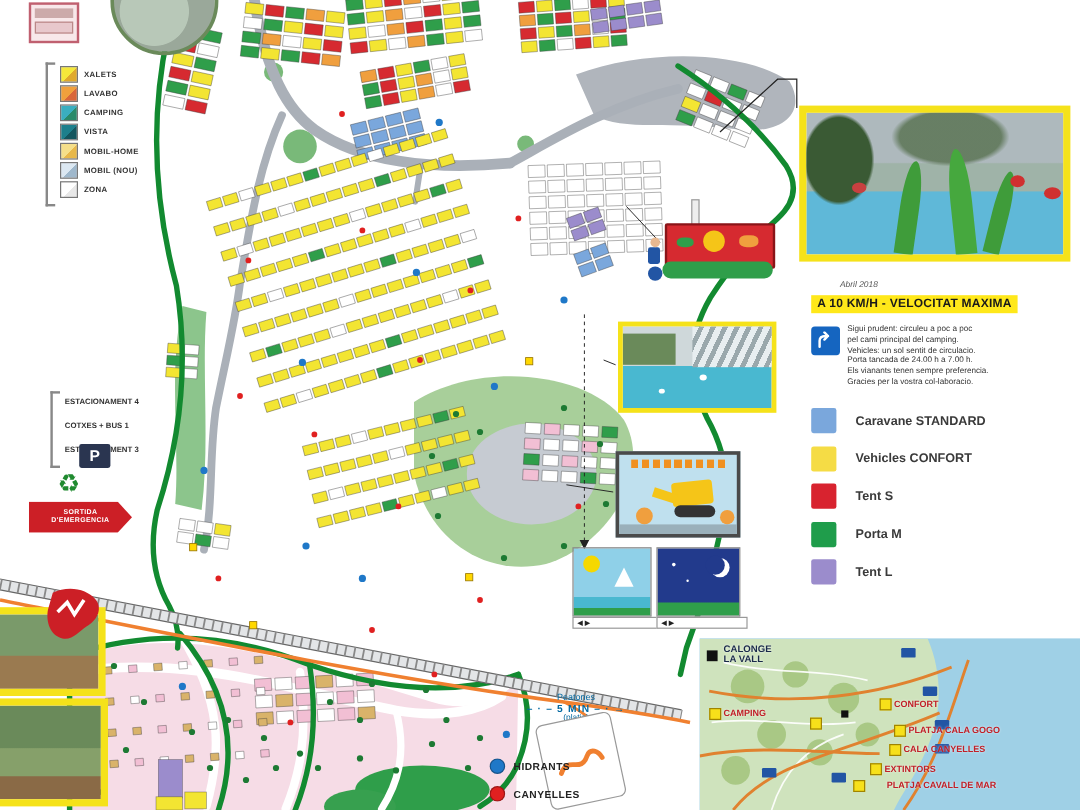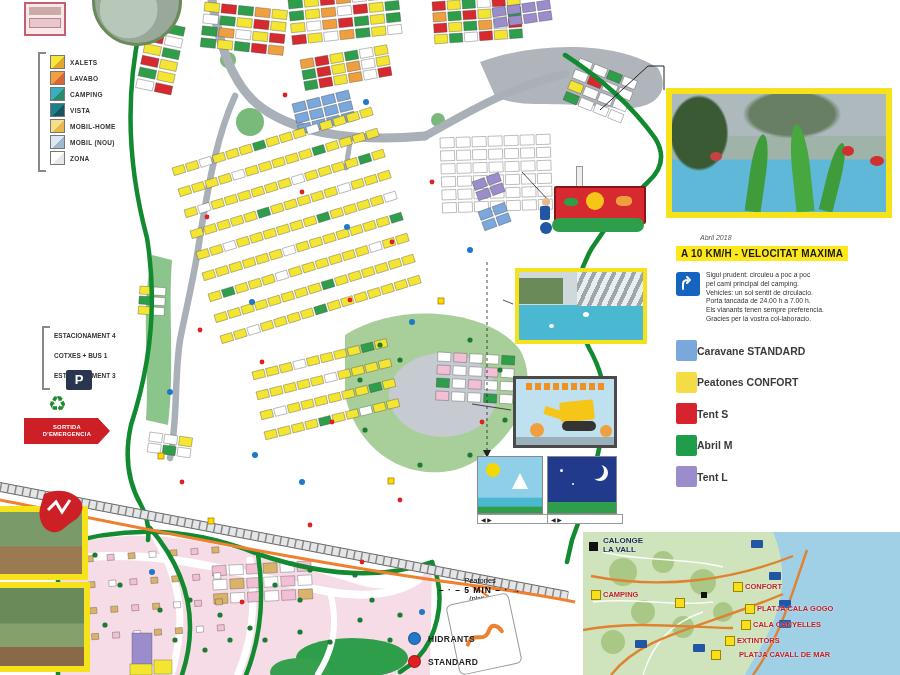--- a/index.html
+++ b/index.html
@@ -12,36 +12,36 @@
   .lleg-sw{width:13px;height:12px;border:1px solid #777;flex:0 0 auto;}
   .lleg-lb{font-size:6.5px;font-weight:bold;color:#333;letter-spacing:.3px;white-space:nowrap;}
   .bracket{border-left:2px solid #888;border-top:2px solid #888;border-bottom:2px solid #888;width:6px;}
   
   .park-row{font-size:6.5px;font-weight:bold;color:#333;height:20px;line-height:20px;white-space:nowrap;}
   
   .date-note{font-size:7px;color:#555;font-style:italic;}
   .headline{background:#ffe81a;color:#1a1a1a;font-size:10px;font-weight:bold;
             padding:2px 5px;display:inline-block;letter-spacing:.2px;white-space:nowrap;}
   .info-line{font-size:6.8px;line-height:8.8px;color:#333;}
-  .tleg-row{display:flex;align-items:center;margin-bottom:10.5px;}
+  .tleg-row{display:flex;align-items:center;gap:16px;margin-bottom:10.5px;}
   .tleg-sw{width:21px;height:21px;border-radius:2px;flex:0 0 auto;}
   .tleg-lb{font-size:10.5px;color:#3a3a3a;font-weight:600;white-space:nowrap;}
   
   .bleg-row{display:flex;align-items:center;gap:7px;height:13px;margin-bottom:10px;}
   .bleg-dot{width:11px;height:11px;border-radius:50%;flex:0 0 auto;border:1px solid rgba(0,0,0,.3);}
   .bleg-lb{font-size:8.5px;font-weight:bold;color:#222;letter-spacing:.4px;}
   
   .emg{background:#cc1f26;clip-path:polygon(0 0,86% 0,100% 50%,86% 100%,0 100%);
        display:flex;flex-direction:column;align-items:center;justify-content:center;}
   .emg span{color:#fff;font-size:5.8px;font-weight:bold;line-height:7px;letter-spacing:.3px;}
   
   .photo{border:6px solid #f5e21a;box-sizing:border-box;overflow:hidden;}
   .photo-sm{border:4px solid #f5e21a;box-sizing:border-box;overflow:hidden;}
   
-  .fp{text-align:center;color:#000000;}
+  .fp{text-align:center;color:#0369a1;}
   .fp .t{font-size:7.5px;}
   .fp .m{font-size:8.5px;font-weight:bold;letter-spacing:1px;}
   .fp .b{font-size:7px;}
   
   .ins-lb{position:absolute;font-size:7.5px;font-weight:bold;color:#c02028;white-space:nowrap;
           text-shadow:0 0 2px rgba(255,255,255,.8);}
   .ins-town{position:absolute;font-size:8px;font-weight:bold;color:#1a2a4a;line-height:9px;
             text-shadow:0 0 2px rgba(255,255,255,.9);}
   .ins-mk{position:absolute;width:8px;height:8px;background:#f7e01a;border:1px solid #a08400;}
   .sign-bar{position:absolute;background:#fff;border:1px solid #999;height:8px;display:flex;
@@ -832,21 +832,21 @@
     </svg>
   </div>
 
   <div class="abs" style="left:408px;top:632px;">
     <div class="bleg-row">
       <span class="bleg-dot" id="hyd-dot" style="background: rgb(31, 120, 200);"></span>
       <span class="bleg-lb">HIDRANTS</span>
     </div>
     <div class="bleg-row">
       <span class="bleg-dot" id="ext-dot" style="background: rgb(224, 32, 32);"></span>
-      <span class="bleg-lb">STANDARD</span>
+      <span class="bleg-lb">CANYELLES</span>
     </div>
   </div>
 
   <div class="abs date-note" style="left:700px;top:234px;">Abril 2018</div>
   <div class="abs headline" style="left:676px;top:246px;">A 10 KM/H - VELOCITAT MAXIMA</div>
 
   <div class="abs" style="left:676px;top:272px;width:24px;height:24px;background:#1565c0;border-radius:3px;
        display:flex;align-items:center;justify-content:center;">
     <svg width="16" height="16" viewBox="0 0 16 16">
         <path d="M3,13 L3,8 Q3,4 8,4 L10,4 M10,4 L7,1 M10,4 L7,7" stroke="#fff" stroke-width="2" fill="none" stroke-linecap="round"></path>
@@ -861,29 +861,29 @@
       <div class="info-line">Gracies per la vostra col-laboracio.</div>
     </div>
 
   <div class="abs" id="type-legend" style="left:676px;top:340px;">
       <div class="tleg-row">
         <span class="tleg-sw" style="background: rgb(122, 167, 220);"></span>
         <span class="tleg-lb">Caravane STANDARD</span>
       </div>
       <div class="tleg-row">
         <span class="tleg-sw" style="background: rgb(245, 220, 69);"></span>
-        <span class="tleg-lb">Peatones CONFORT</span>
+        <span class="tleg-lb">Vehicles CONFORT</span>
       </div>
       <div class="tleg-row">
         <span class="tleg-sw" style="background: rgb(216, 35, 47);"></span>
         <span class="tleg-lb">Tent S</span>
       </div>
       <div class="tleg-row">
         <span class="tleg-sw" style="background: rgb(31, 157, 75);"></span>
-        <span class="tleg-lb">Abril M</span>
+        <span class="tleg-lb">Porta M</span>
       </div>
       <div class="tleg-row">
         <span class="tleg-sw" style="background: rgb(155, 140, 204);"></span>
         <span class="tleg-lb">Tent L</span>
       </div>
     </div>
 
   <div class="abs" style="left:583px;top:532px;width:317px;height:177px;overflow:hidden;background:#9fd0e6;">
     <svg width="317" height="143" viewBox="0 0 317 143">
       <path d="M0,0 L190,0 C205,35 200,70 188,95 C178,118 168,130 162,143 L0,143 Z" fill="#cfe3bd"></path>

